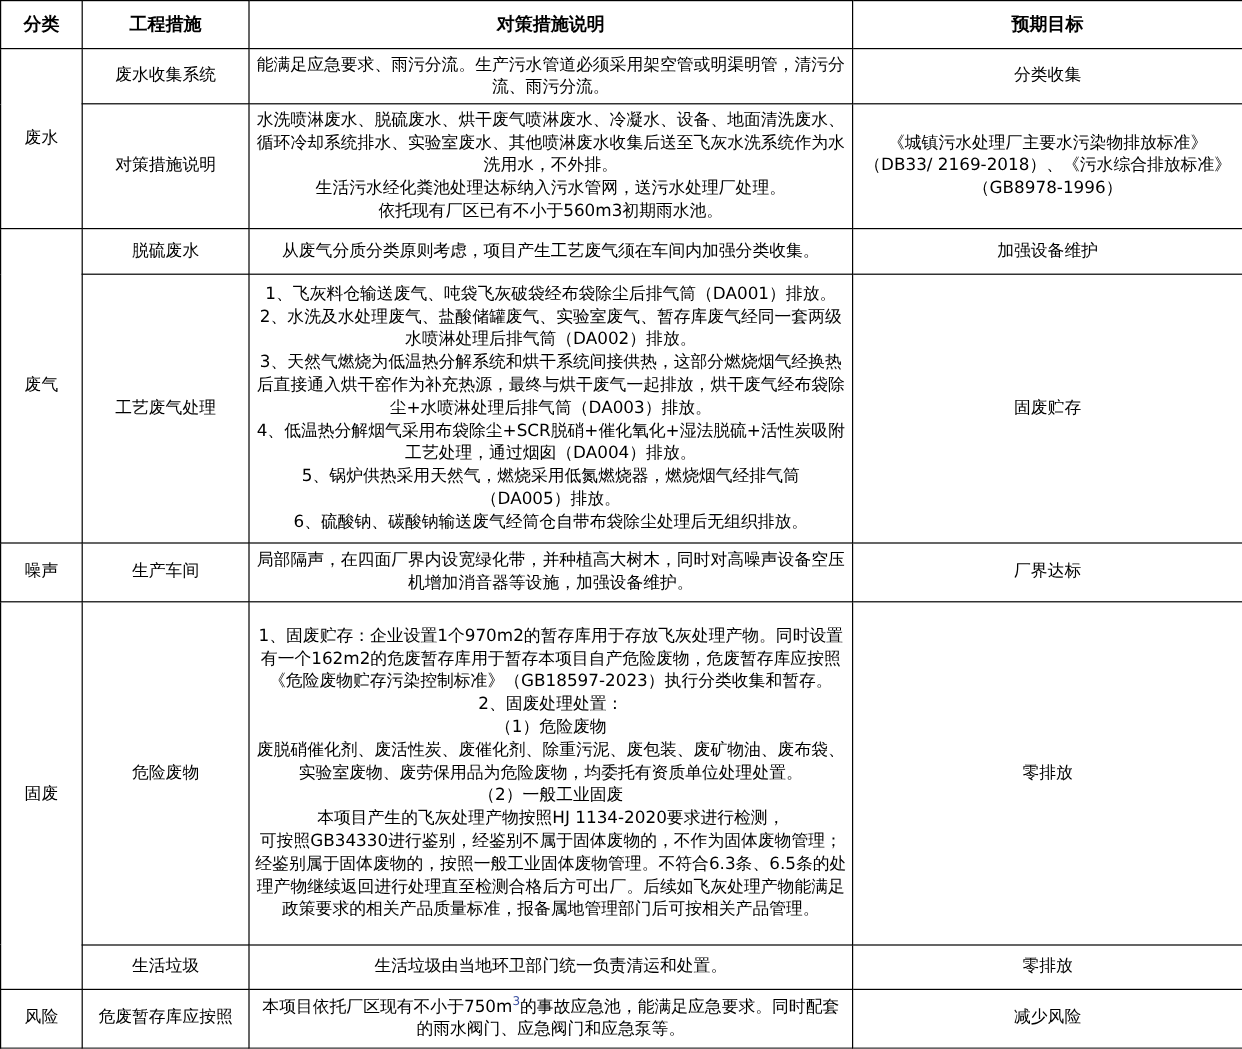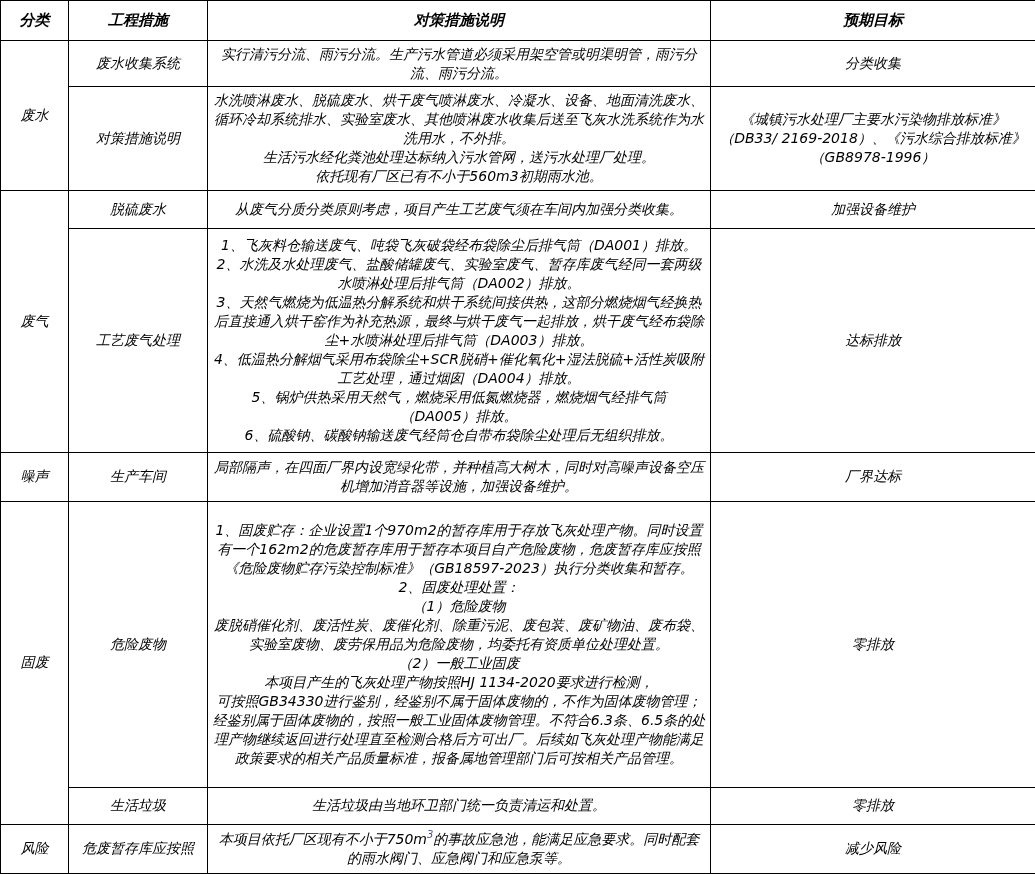--- a/index.html
+++ b/index.html
@@ -7,21 +7,20 @@
     padding: 0;
     background: #ffffff;
     font-family: "DejaVu Sans", "Liberation Sans", sans-serif;
     color: #000000;
   }
   .page {
     width: 1035px;
     height: 874px;
     background: #ffffff;
     box-sizing: border-box;
-    font-style: italic;
   }
   table.env-table {
     width: 1035px;
     height: 874px;
     border-collapse: collapse;
     table-layout: fixed;
     font-size: 14px;
   }
   table.env-table th,
   table.env-table td {
@@ -81,21 +80,21 @@
         <th>工程措施</th>
         <th>对策措施说明</th>
         <th>预期目标</th>
       </tr>
     </thead>
     <tbody>
 
       <tr class="h-r1">
         <td rowspan="2">废水</td>
         <td>废水收集系统</td>
-        <td class="desc">实行清污分流、雨污分流。生产污水管道必须采用架空管或明渠明管，雨污分流、雨污分流。</td>
+        <td class="desc">能满足应急要求、雨污分流。生产污水管道必须采用架空管或明渠明管，清污分流、雨污分流。</td>
         <td>分类收集</td>
       </tr>
       <tr class="h-r2">
         <td>对策措施说明</td>
         <td class="desc">水洗喷淋废水、脱硫废水、烘干废气喷淋废水、冷凝水、设备、地面清洗废水、循环冷却系统排水、实验室废水、其他喷淋废水收集后送至飞灰水洗系统作为水洗用水，不外排。
 生活污水经化粪池处理达标纳入污水管网，送污水处理厂处理。
 依托现有厂区已有不小于560m3初期雨水池。</td>
         <td>《城镇污水处理厂主要水污染物排放标准》（DB33/ 2169-2018）、《污水综合排放标准》（GB8978-1996）</td>
       </tr>
 
@@ -107,21 +106,21 @@
       </tr>
       <tr class="h-r4">
         <td>工艺废气处理</td>
         <td class="desc">1、飞灰料仓输送废气、吨袋飞灰破袋经布袋除尘后排气筒（DA001）排放。
 2、水洗及水处理废气、盐酸储罐废气、实验室废气、暂存库废气经同一套两级水喷淋处理后排气筒（DA002）排放。
 3、天然气燃烧为低温热分解系统和烘干系统间接供热，这部分燃烧烟气经换热后直接通入烘干窑作为补充热源，最终与烘干废气一起排放，烘干废气经布袋除尘+水喷淋处理后排气筒（DA003）排放。
 4、低温热分解烟气采用布袋除尘+SCR脱硝+催化氧化+湿法脱硫+活性炭吸附工艺处理，通过烟囱（DA004）排放。
 5、锅炉供热采用天然气，燃烧采用低氮燃烧器，燃烧烟气经排气筒
 （DA005）排放。
 6、硫酸钠、碳酸钠输送废气经筒仓自带布袋除尘处理后无组织排放。</td>
-        <td>达标排放</td>
+        <td>固废贮存</td>
       </tr>
 
       <tr class="h-r5">
         <td>噪声</td>
         <td>生产车间</td>
         <td class="desc">局部隔声，在四面厂界内设宽绿化带，并种植高大树木，同时对高噪声设备空压机增加消音器等设施，加强设备维护。</td>
         <td>厂界达标</td>
       </tr>
 
       <tr class="h-r6">

